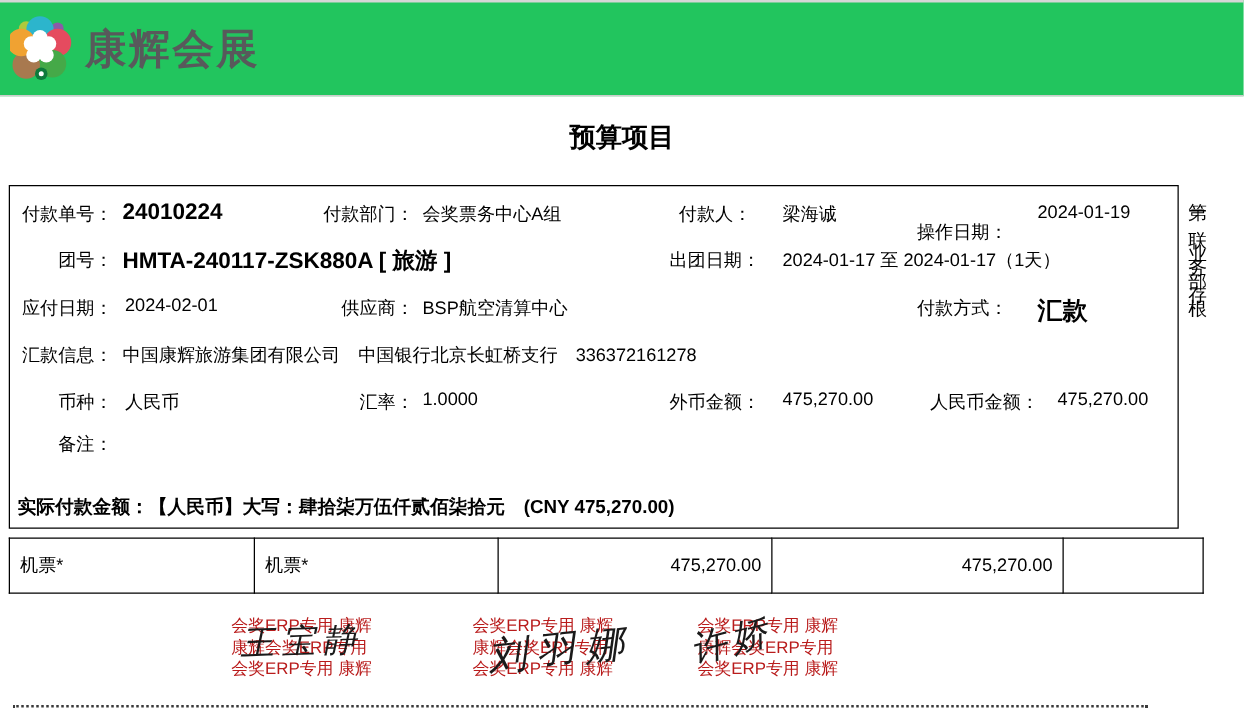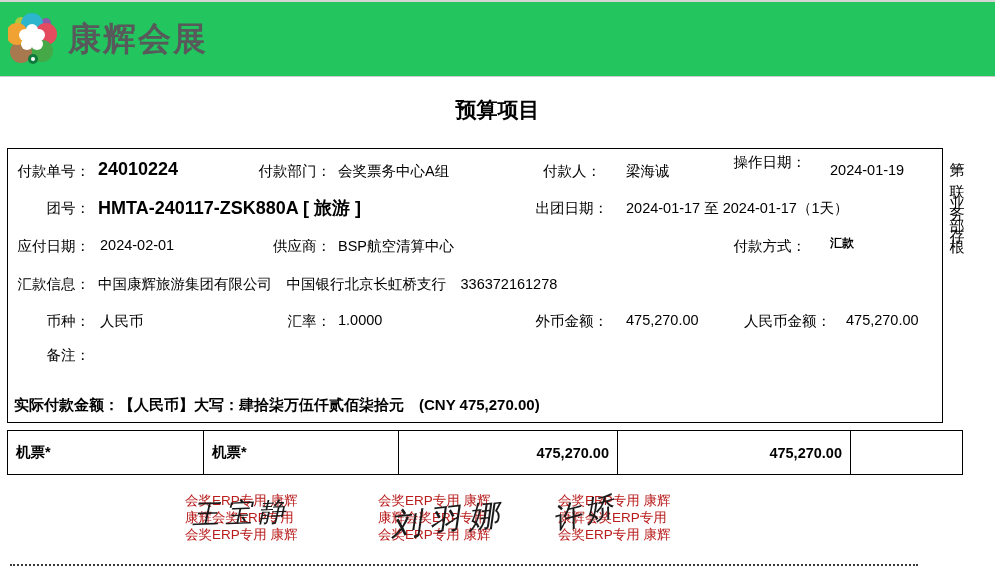--- a/index.html
+++ b/index.html
@@ -15,28 +15,28 @@
   
   .doc-title { position:absolute; left:0; top:96px; width:995px; text-align:center;
                font-size:21px; font-weight:bold; }
 
   
   .form-box { position:absolute; left:7px; top:148px; width:936px; height:275px;
               border:1px solid #000; font-size:14.5px; }
   .form-box .lbl { position:absolute; text-align:right; white-space:nowrap; }
   .form-box .val { position:absolute; white-space:nowrap; }
   .num-bold { font-family:Liberation Sans, sans-serif; font-weight:bold; font-size:18px;text-align:right; }
-  .bold-cn { font-weight:bold; font-size:12px; }
+  .bold-cn { font-weight:bold; font-size:20px; }
   .actual-line { font-weight:bold; font-size:15px; }
 
   
   .items-table { position:absolute; left:7px; top:430px; border-collapse:collapse; table-layout:fixed; }
   .items-table th, .items-table td { border:1px solid #000; font-size:14.5px; overflow:hidden; white-space:nowrap; }
   .items-table th { font-weight:bold; text-align:center; height:27px; border-bottom:2px solid #000; }
-  .items-table td { height:44px; padding:0 8px;font-weight:bold; }
+  .items-table td { height:44px; padding:0 8px; }
   .cell-left { text-align:left; }
   .cell-right { text-align:right; }
 
   
   .stub { position:absolute; left:947px; top:150px; height:240px;
           writing-mode:vertical-rl; text-orientation:upright;
           font-size:15px; letter-spacing:11px; white-space:nowrap; }
 
   
   .footer { position:absolute; left:0; top:487px; width:995px; height:92px; }
@@ -82,21 +82,21 @@
   <div class="stub">第一联业务部存根</div>
 
   <div class="form-box">
 
     <span class="lbl" style="left:0; top:13px; width:82px">付款单号：</span>
     <span class="val num-bold" style="left:90px; top:10px">24010224</span>
     <span class="lbl" style="left:230px; top:13px; width:93px">付款部门：</span>
     <span class="val" style="left:330px; top:13px">会奖票务中心A组</span>
     <span class="lbl" style="left:520px; top:13px; width:73px">付款人：</span>
     <span class="val" style="left:618px; top:13px">梁海诚</span>
-    <span class="lbl" style="left:716px; top:4px; width:82px">操作日期：</span>
+    <span class="lbl" style="left:716px; top:27px; width:82px">操作日期：</span>
     <span class="val" style="left:822px; top:13px">2024-01-19</span>
 
     <span class="lbl" style="left:0; top:50px; width:82px">团号：</span>
     <span class="val num-bold" style="left:90px; top:47px">HMTA-240117-ZSK880A [ 旅游 ]</span>
     <span class="lbl" style="left:518px; top:50px; width:82px">出团日期：</span>
     <span class="val" style="left:618px; top:50px">2024-01-17 至 2024-01-17（1天）</span>
 
     <span class="lbl" style="left:0; top:88px; width:82px">应付日期：</span>
     <span class="val" style="left:92px; top:88px">2024-02-01</span>
     <span class="lbl" style="left:240px; top:88px; width:83px">供应商：</span>

